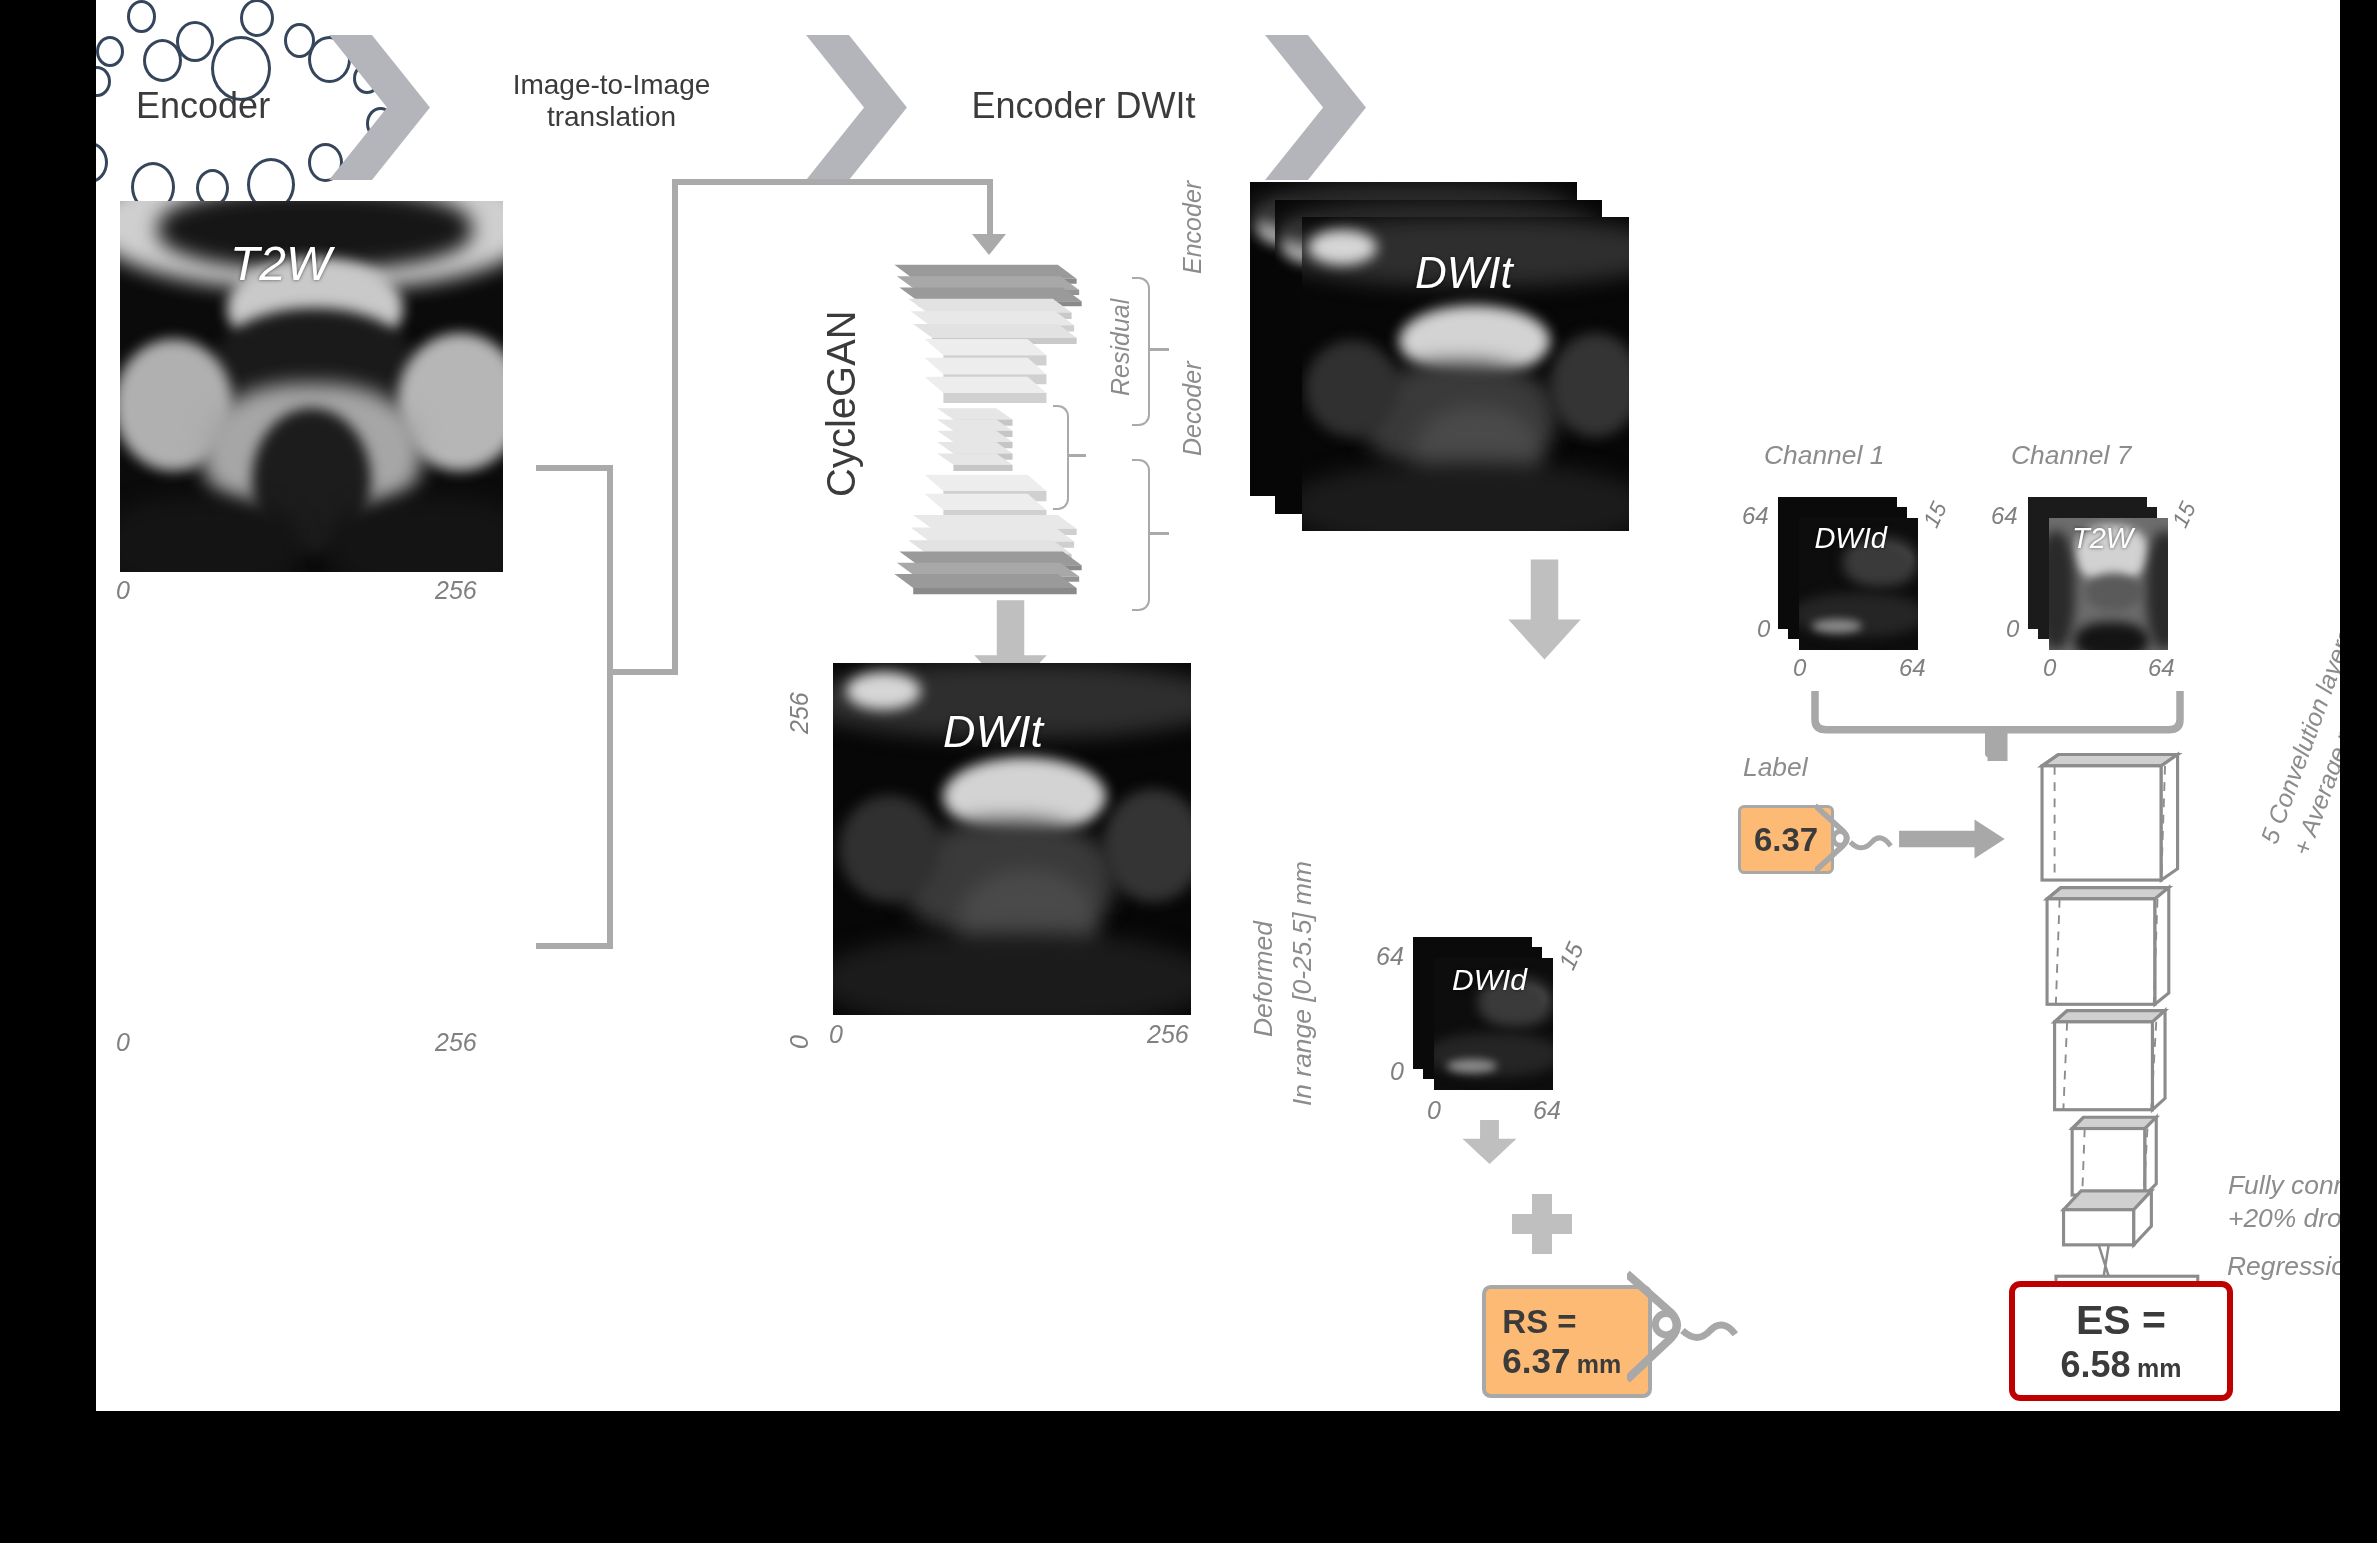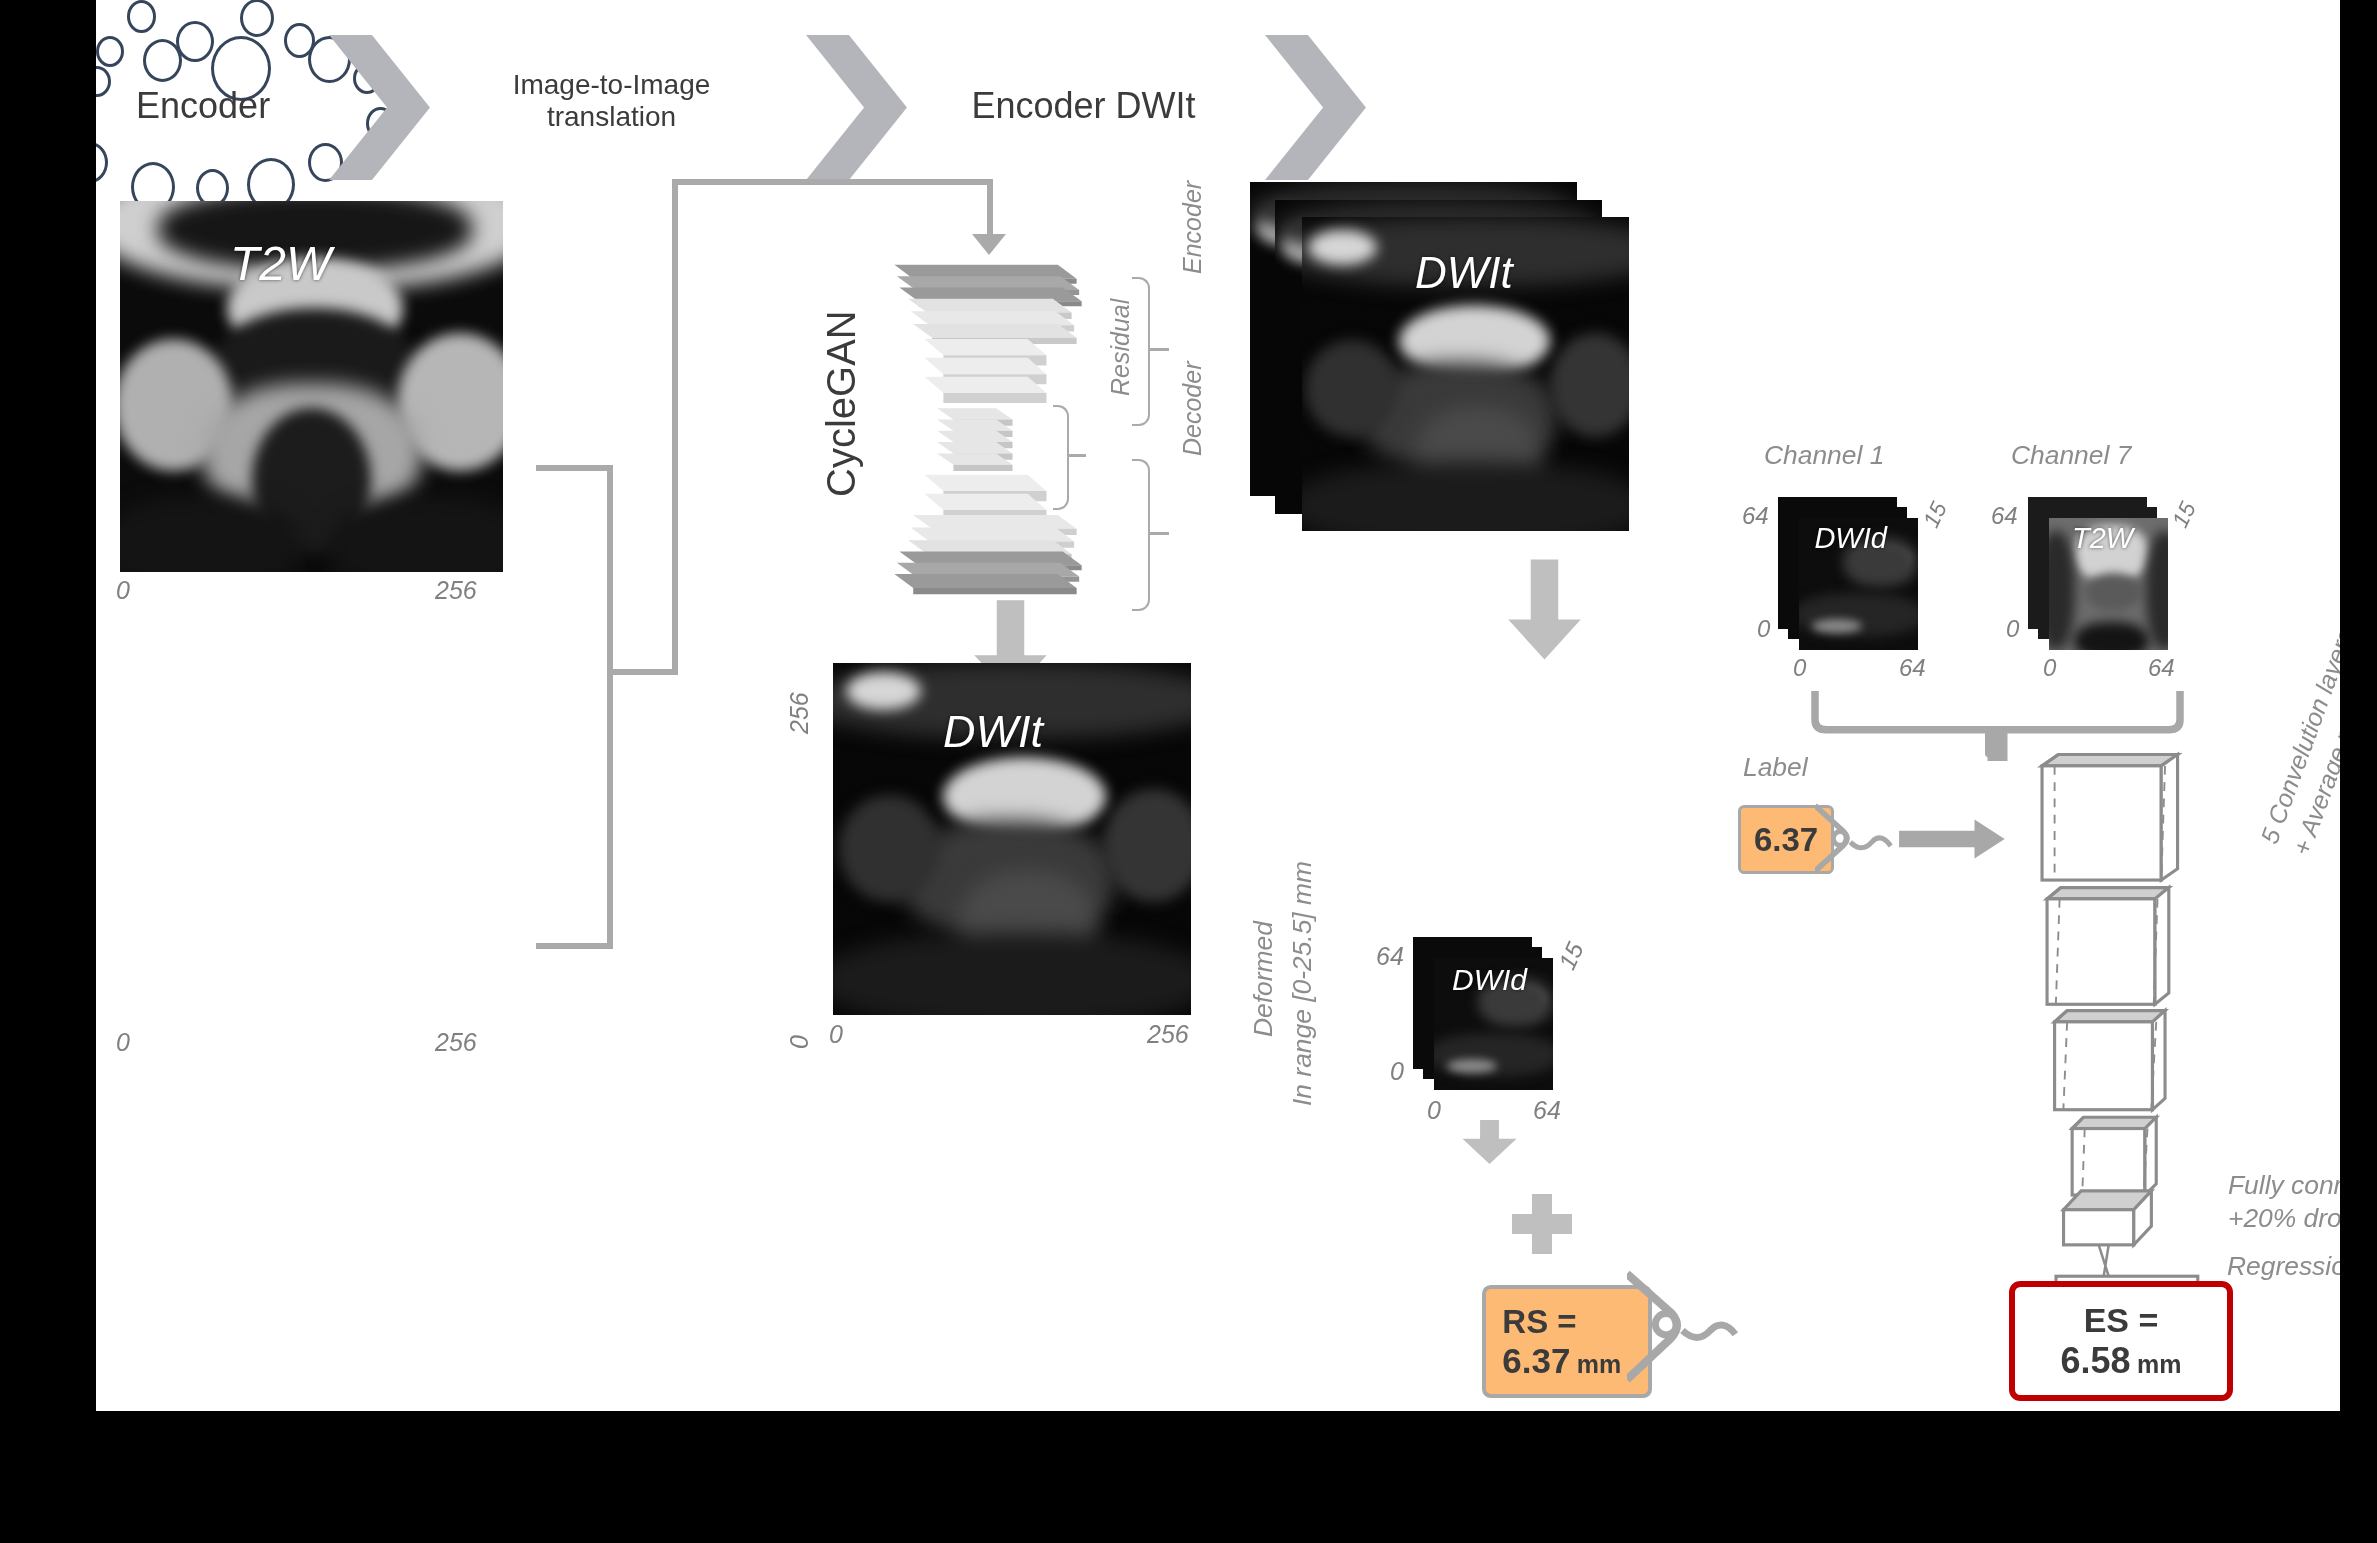--- a/index.html
+++ b/index.html
@@ -401,21 +401,21 @@
       <polygon points="126,300 136,314 118,312" fill="#8c8c8c"></polygon>
     </svg>
 
     <div class="cnn-label" style="left:2132px;top:1169px;font-size:26.4px;line-height:1.25;">
       <div>Fully connected</div>
       <div>+20% dropout</div>
     </div>
     <div class="cnn-label" style="left:2131px;top:1251px;font-size:26.4px;">Regression layer</div>
 
     <div class="es-box" style="left:1913px;top:1281px;width:212px;height:108px;">
-      <div class="tagline" style="font-size:34px;">ES =</div>
+      <div class="tagline" style="font-size:41px;">ES =</div>
       <div style="display:flex;align-items:baseline;gap:6.3px;">
         <span class="tagline" style="font-size:36px;">6.58</span>
         <span class="tagline" style="font-size:25px;">mm</span>
       </div>
     </div>
 
   </div>
 </div>
 
 

